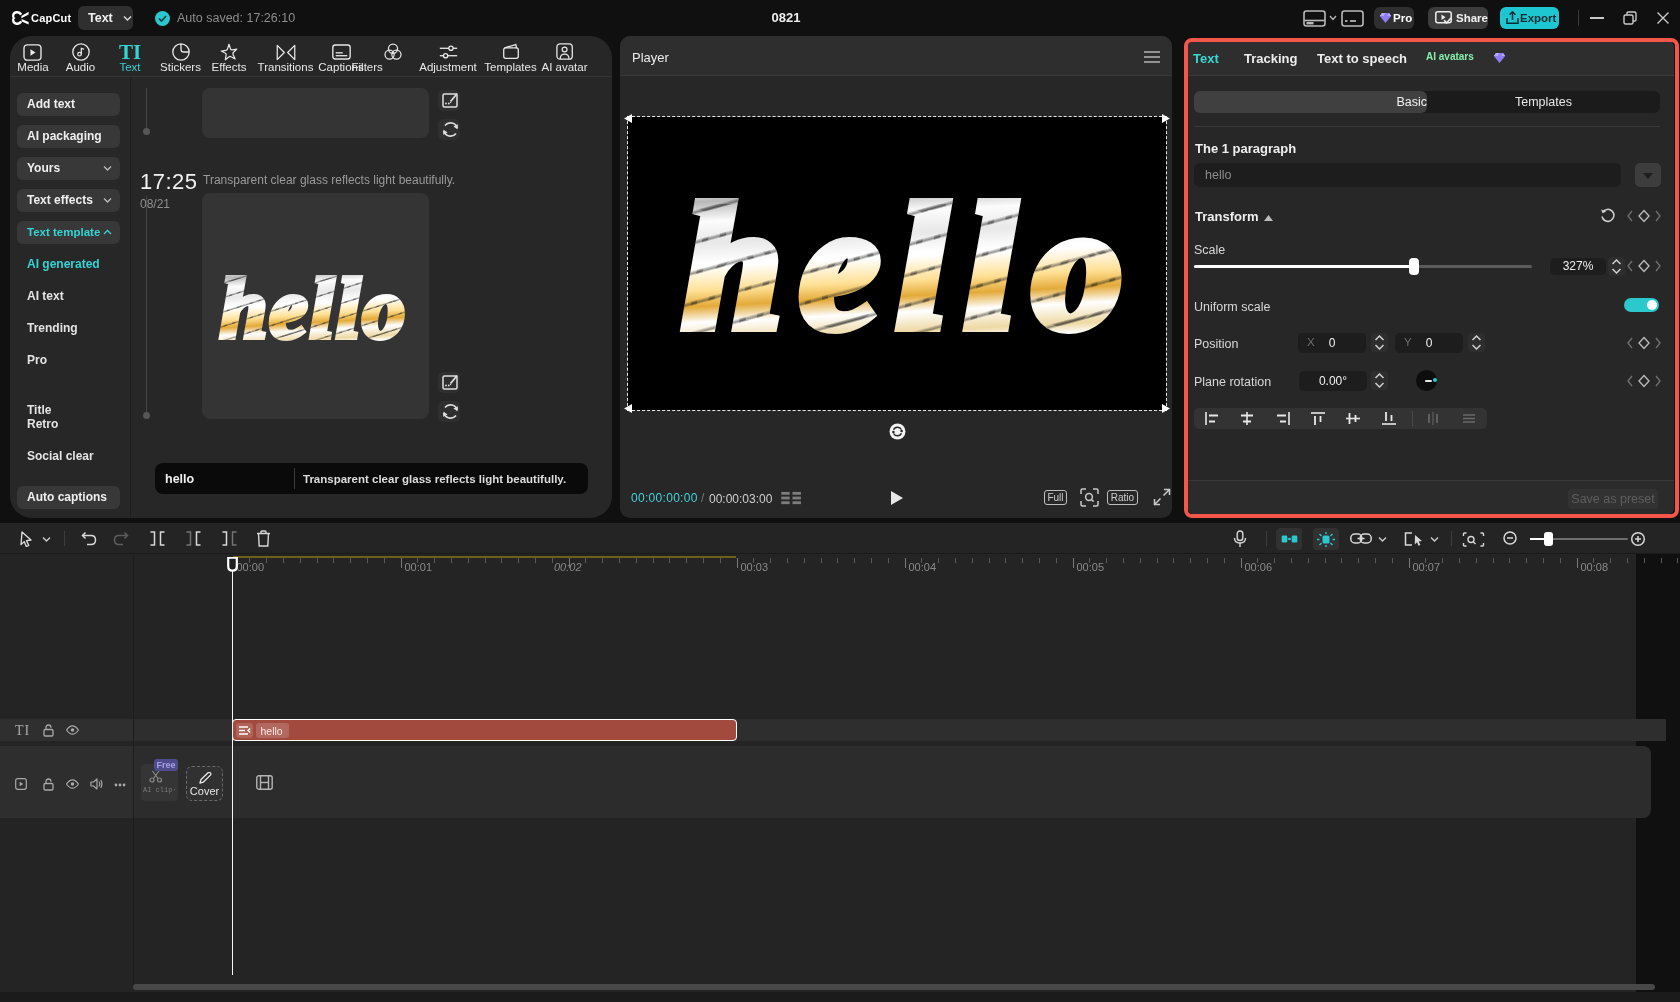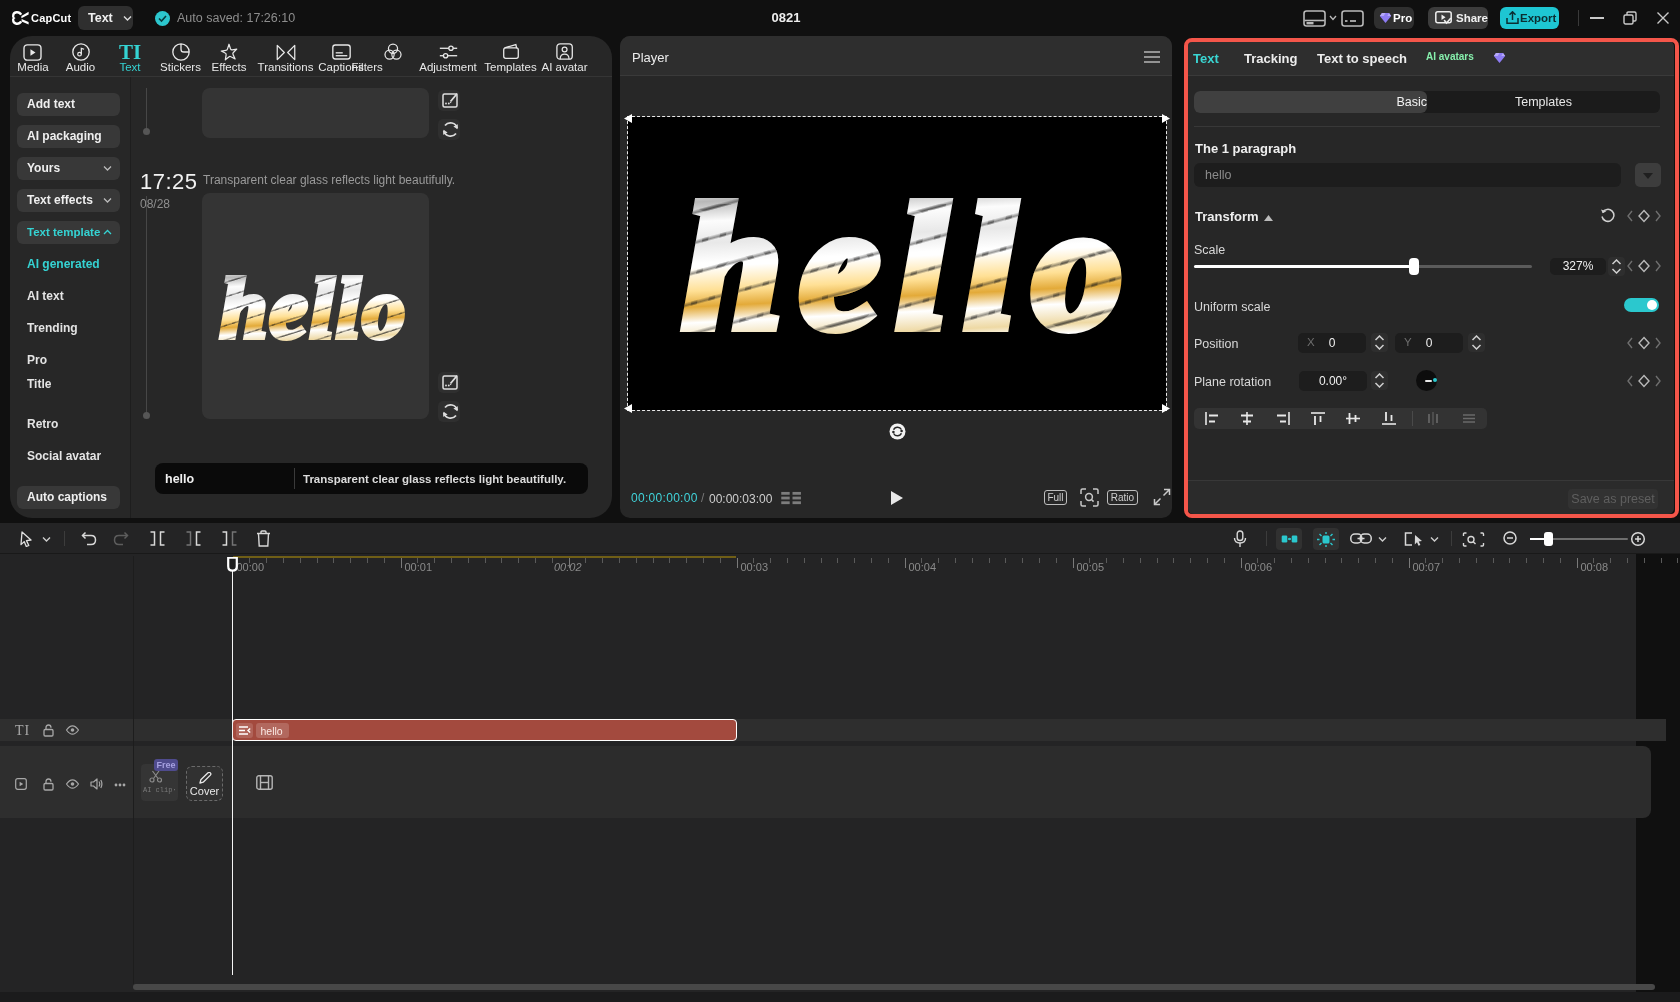--- a/index.html
+++ b/index.html
@@ -206,23 +206,23 @@
     <div class="sbtn" style="top:153px;">Text effects<svg class="chev" width="9" height="7" viewBox="0 0 9 7">
           <path d="M1 1.5 L4.5 5 L8 1.5" stroke="#bbb" stroke-width="1.3" fill="none"></path>
         </svg></div>
     <div class="sbtn" style="top:185px;color:#35d3d3;font-size:11.5px;">Text template<svg class="chev" width="9" height="7" viewBox="0 0 9 7">
           <path d="M1 5 L4.5 1.5 L8 5" stroke="#35d3d3" stroke-width="1.3" fill="none"></path>
         </svg></div>
     <div class="sitem" style="top:217px;color:#35d3d3;">AI generated</div>
     <div class="sitem" style="top:249px;">AI text</div>
     <div class="sitem" style="top:281px;">Trending</div>
     <div class="sitem" style="top:313px;">Pro</div>
-    <div class="sitem" style="top:337px;">Title</div>
+    <div class="sitem" style="top:363px;">Title</div>
     <div class="sitem" style="top:377px;">Retro</div>
-    <div class="sitem" style="top:409px;">Social avatar</div>
+    <div class="sitem" style="top:409px;">Social clear</div>
     <div class="sbtn" style="top:450px;">Auto captions</div>
   </div>
   <div class="abs" style="left:120px;top:41px;width:1px;height:441px;background:#1e1e1e;"></div>
 
   <div id="tplcontent">
     <style>
       .tcard { position:absolute; left:192px; width:227px; background:#343434; border-radius:8px; }
       .iconbtn { position:absolute; left:431px; width:19px; height:19px; }
     </style>
     <div class="tcard" style="top:52px;height:50px;"></div>
@@ -238,21 +238,21 @@
       <svg class="iconbtn" style="top:84px" viewBox="0 0 19 19">
         <path d="M4 5.5 A7 7 0 0 1 16.3 8.2 M15 13.5 A7 7 0 0 1 2.7 10.8" stroke="#ddd" stroke-width="1.7" fill="none"></path>
         <path d="M16.9 4.2 L16.5 9.3 L12.4 6.6 Z" fill="#ddd"></path>
         <path d="M2.1 14.8 L2.5 9.7 L6.6 12.4 Z" fill="#ddd"></path>
       </svg>
 
     <div class="abs" style="left:135.5px;top:52px;width:1.5px;height:43px;background:#474747;"></div>
     <div class="abs" style="left:133px;top:92px;width:7px;height:7px;border-radius:50%;background:#565656;"></div>
     <div class="abs" style="left:130px;top:133px;color:#f2f2f2;font-size:22px;letter-spacing:0.5px;">17:25</div>
     <div class="abs" style="left:193px;top:137px;color:#9a9a9a;font-size:12px;">Transparent clear glass reflects light beautifully.</div>
-    <div class="abs" style="left:130px;top:161px;color:#8f8f8f;font-size:12px;">08/28</div>
+    <div class="abs" style="left:130px;top:161px;color:#8f8f8f;font-size:12px;">08/21</div>
     <div class="abs" style="left:135.5px;top:160px;width:1.5px;height:219px;background:#474747;"></div>
     <div class="abs" style="left:133px;top:376px;width:7px;height:7px;border-radius:50%;background:#565656;"></div>
     <div class="tcard" style="top:157px;height:226px;"></div>
     <svg class="abs" style="left:192px;top:157px" width="227" height="226" viewBox="0 0 227 226">
         <text x="112" y="144" text-anchor="middle" font-family="Liberation Serif" font-style="italic" font-weight="bold" font-size="84" letter-spacing="3" fill="url(#chromeg)" stroke="url(#chromeg)" stroke-width="6" paint-order="stroke">hello</text>
         <text x="112" y="144" text-anchor="middle" font-family="Liberation Serif" font-style="italic" font-weight="bold" font-size="84" letter-spacing="3" fill="url(#streakg)" stroke="url(#streakg)" stroke-width="6" paint-order="stroke">hello</text>
       </svg>
     <div class="abs" style="left:428px;top:336px;width:22px;height:21px;background:#2f2f2f;border-radius:5px;"></div>
       <svg class="iconbtn" style="top:337px" viewBox="0 0 19 19">
         <rect x="2" y="3" width="14" height="13" rx="1.5" stroke="#e0e0e0" stroke-width="1.5" fill="none"></rect>

